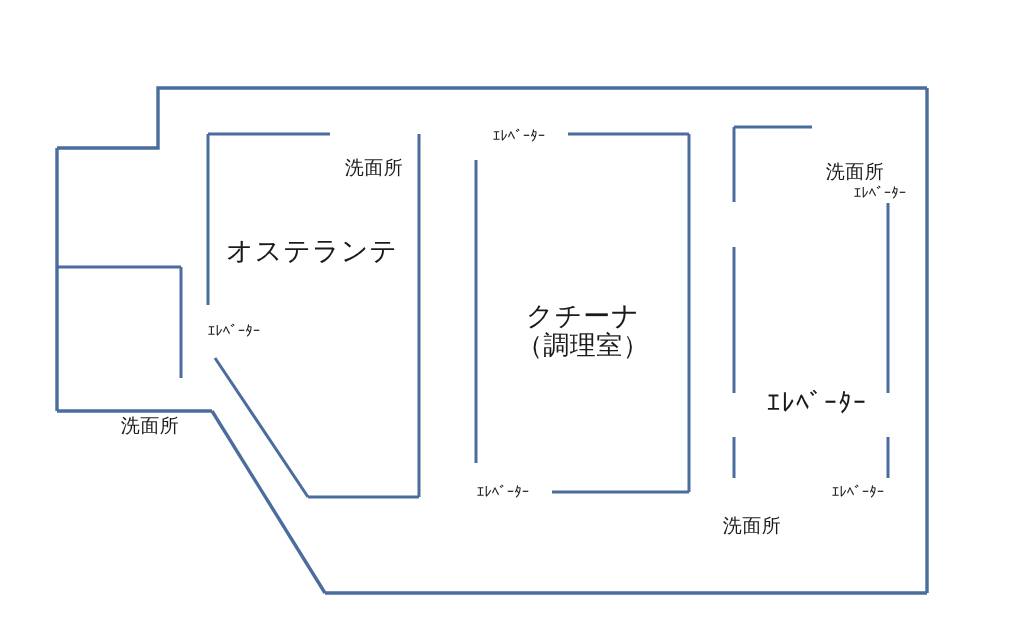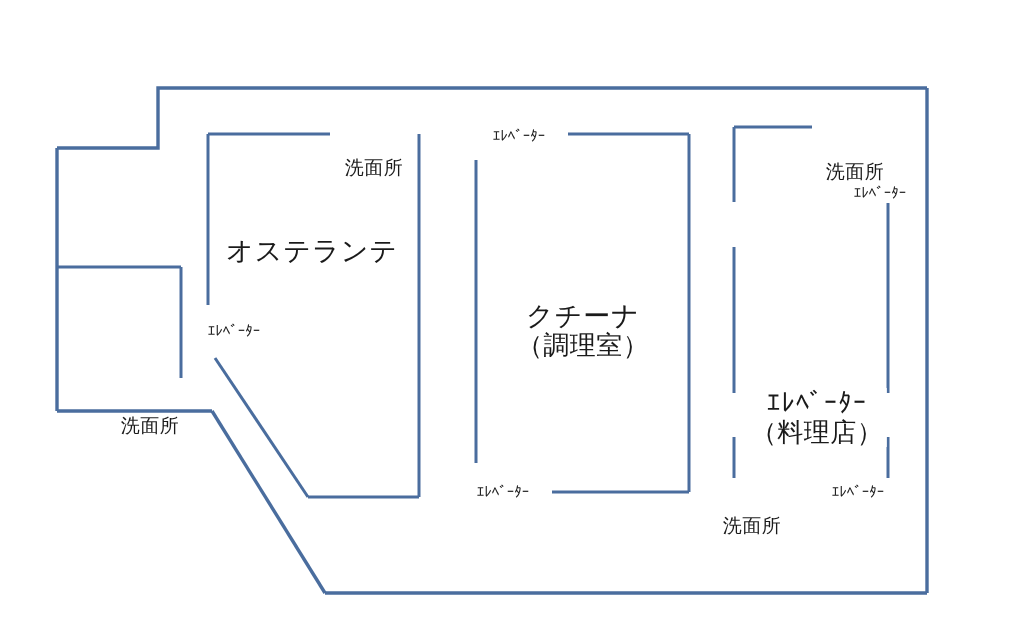--- a/index.html
+++ b/index.html
@@ -128,21 +128,20 @@
   </div>
 
   <div class="label label-room" style="left: 583px; top: 257px; color: rgb(26, 26, 26); background: rgb(255, 255, 255); margin-top: 44px;">
     <span>クチーナ</span>
     <span class="sub">（調理室）</span>
   </div>
 
 
   <div class="label label-room" style="left: 817px; top: 388px; color: rgb(26, 26, 26); background: rgb(255, 255, 255);">
     <span>ｴﾚﾍﾞｰﾀｰ</span>
-    <span class="sub">（料理店）</span>
   </div>
 
   <div class="label label-washroom" style="left: 374px; top: 124px; color: rgb(26, 26, 26); background: rgb(255, 255, 255);">洗面所</div>
 
   <div class="label label-washroom" style="left: 150px; top: 382px; color: rgb(26, 26, 26); background: rgb(255, 255, 255);">洗面所</div>
 
   <div class="label label-washroom" style="left: 855px; top: 128px; color: rgb(26, 26, 26); background: rgb(255, 255, 255);">洗面所</div>
 
   <div class="label label-washroom" style="left: 752px; top: 482px; color: rgb(26, 26, 26); background: rgb(255, 255, 255);">洗面所</div>
 

